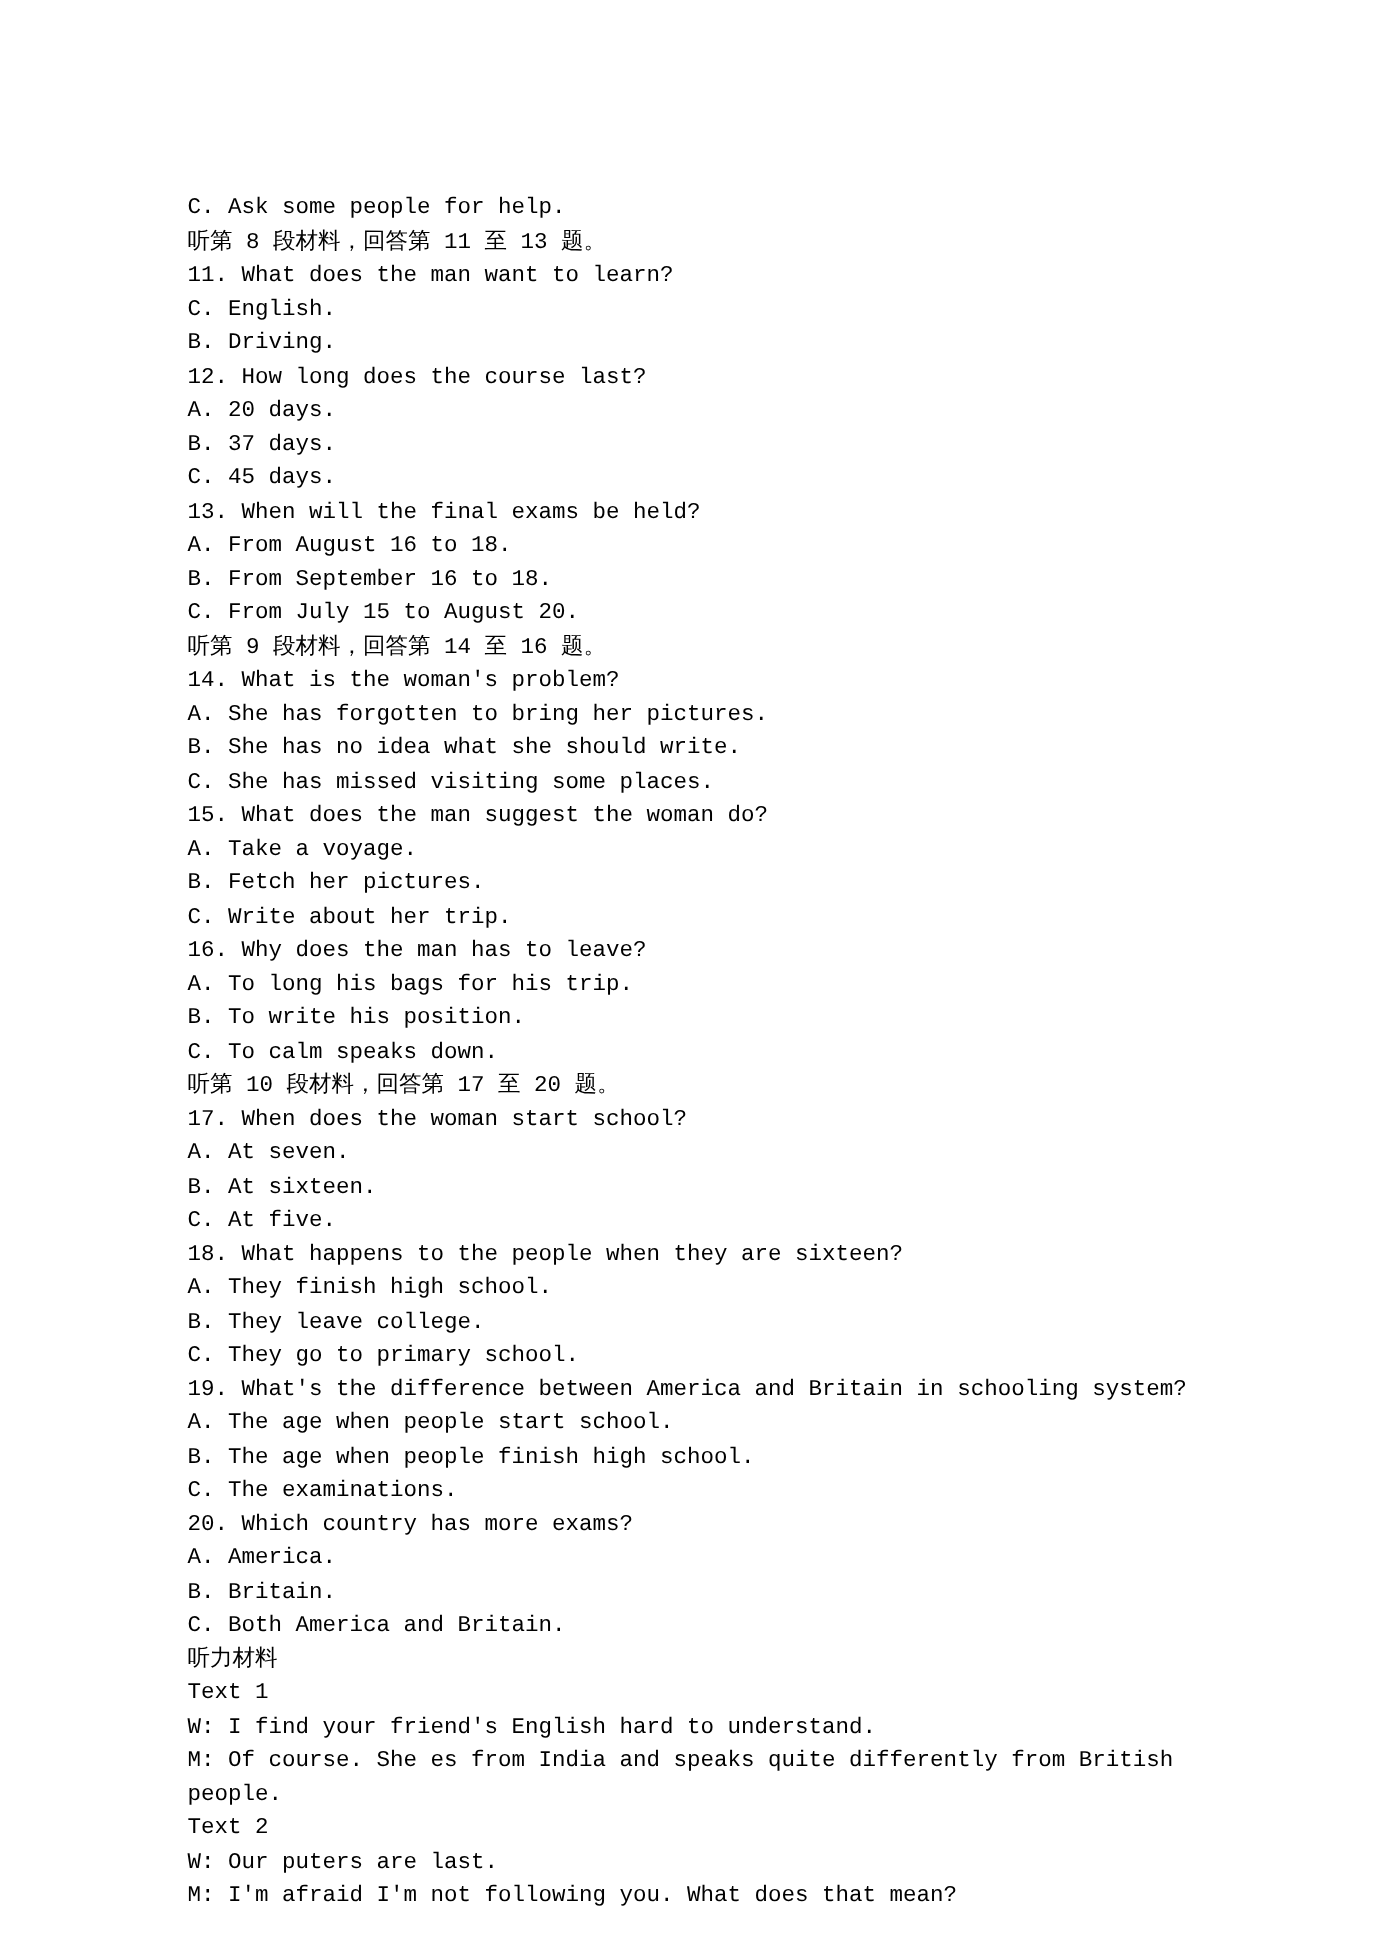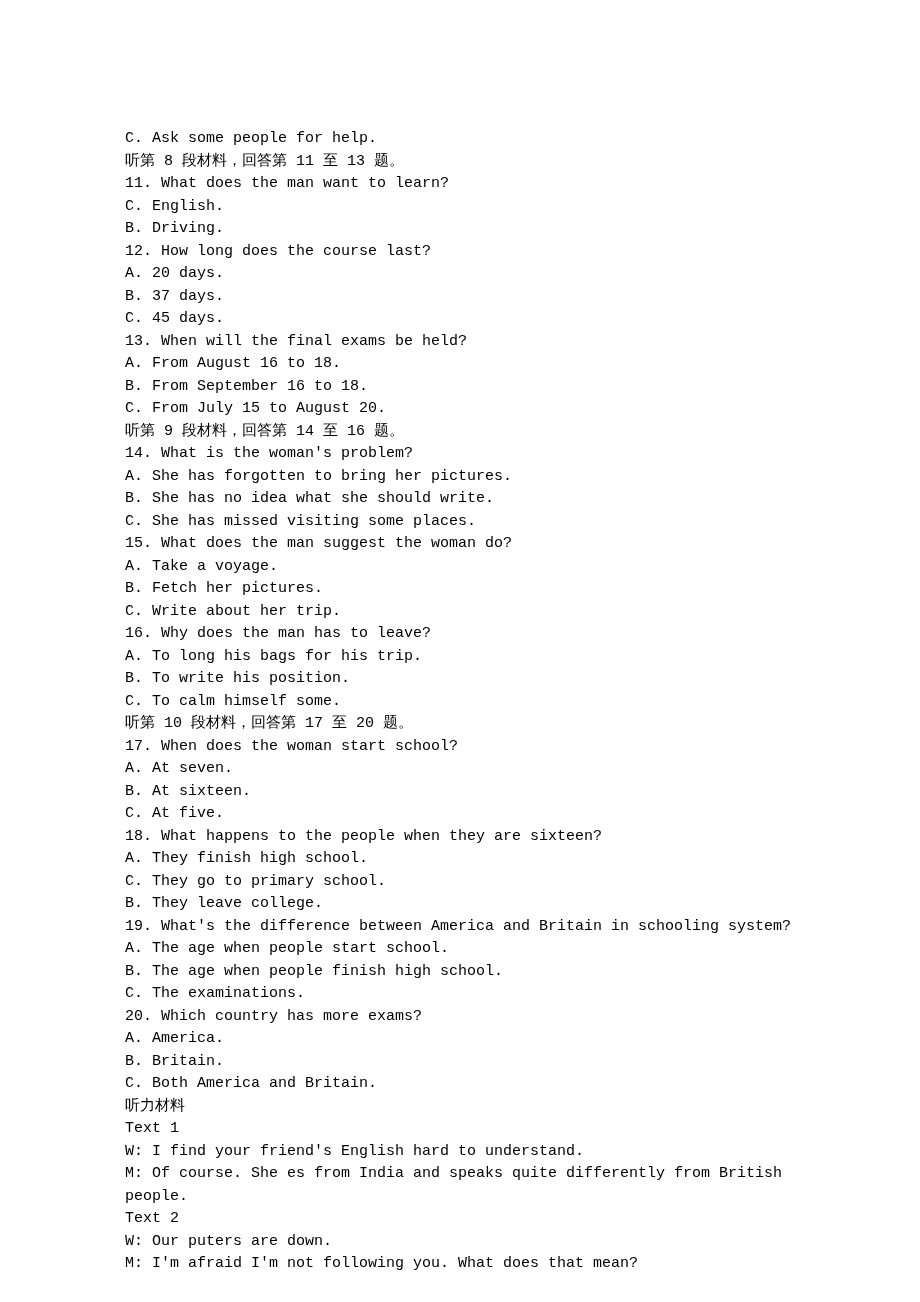--- a/index.html
+++ b/index.html
@@ -43,38 +43,38 @@
   <div class="line">A. She has forgotten to bring her pictures.</div>
   <div class="line">B. She has no idea what she should write.</div>
   <div class="line">C. She has missed visiting some places.</div>
   <div class="line">15. What does the man suggest the woman do?</div>
   <div class="line">A. Take a voyage.</div>
   <div class="line">B. Fetch her pictures.</div>
   <div class="line">C. Write about her trip.</div>
   <div class="line">16. Why does the man has to leave?</div>
   <div class="line">A. To long his bags for his trip.</div>
   <div class="line">B. To write his position.</div>
-  <div class="line">C. To calm himself some.</div>
+  <div class="line">C. To calm speaks down.</div>
   <div class="line">听第 10 段材料，回答第 17 至 20 题。</div>
   <div class="line">17. When does the woman start school?</div>
   <div class="line">A. At seven.</div>
   <div class="line">B. At sixteen.</div>
   <div class="line">C. At five.</div>
   <div class="line">18. What happens to the people when they are sixteen?</div>
   <div class="line">A. They finish high school.</div>
+  <div class="line">B. They leave college.</div>
   <div class="line">C. They go to primary school.</div>
-  <div class="line">B. They leave college.</div>
   <div class="line">19. What's the difference between America and Britain in schooling system?</div>
   <div class="line">A. The age when people start school.</div>
   <div class="line">B. The age when people finish high school.</div>
   <div class="line">C. The examinations.</div>
   <div class="line">20. Which country has more exams?</div>
   <div class="line">A. America.</div>
   <div class="line">B. Britain.</div>
   <div class="line">C. Both America and Britain.</div>
   <div class="line">听力材料</div>
   <div class="line">Text 1</div>
   <div class="line">W: I find your friend's English hard to understand.</div>
   <div class="line">M: Of course. She es from India and speaks quite differently from British people.</div>
   <div class="line">Text 2</div>
-  <div class="line">W: Our puters are down.</div>
+  <div class="line">W: Our puters are last.</div>
   <div class="line">M: I'm afraid I'm not following you. What does that mean?</div>
 </div>
 
 </body></html>

